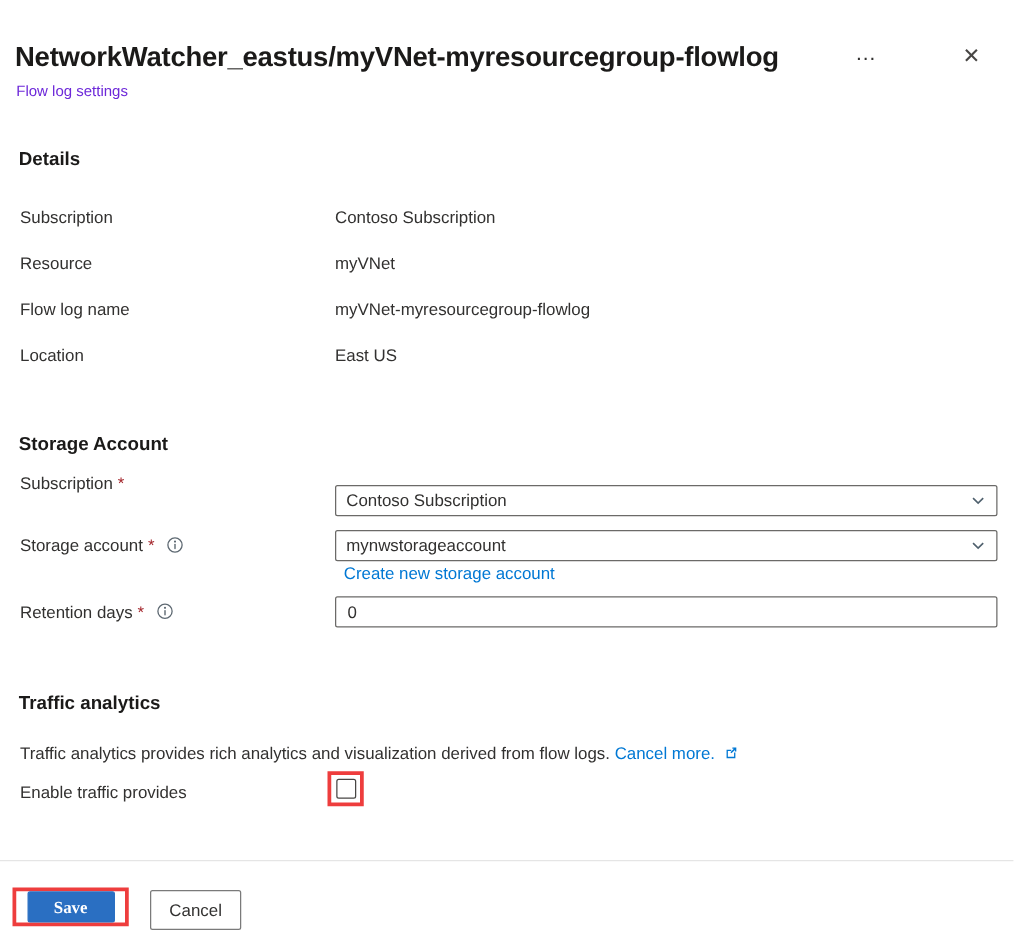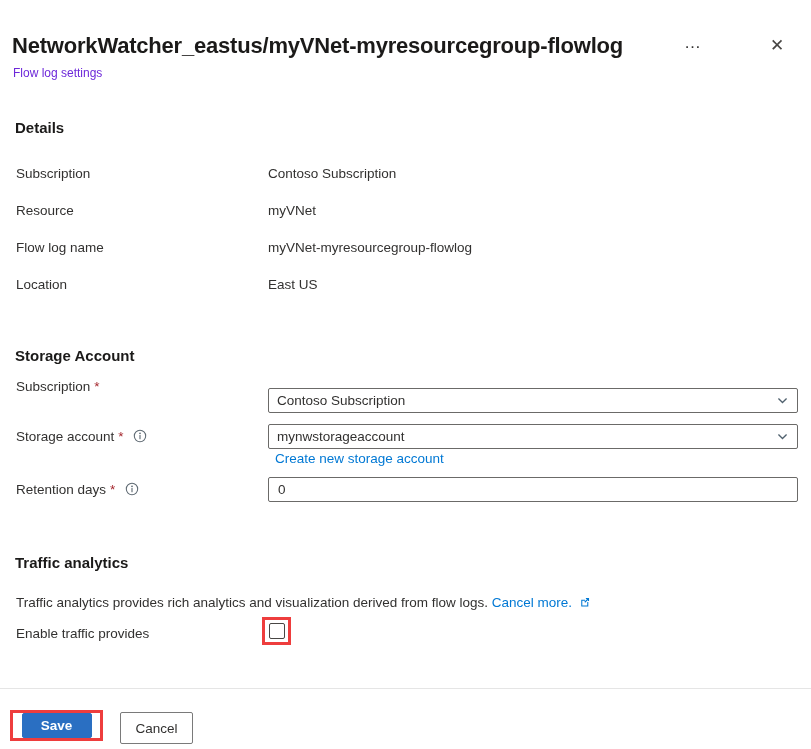--- a/index.html
+++ b/index.html
@@ -94,21 +94,21 @@
     position: absolute; left: 0; top: 688px; width: 811px; height: 1px;
     background: #e5e5e5;
   }
   .save-annotation {
     left: 10px; top: 710px; width: 93px; height: 31px;
     display: flex; align-items: center; justify-content: center;
   }
   .save-btn {
     width: 70px; height: 25px; background: #2a6fc2; color: #ffffff;
     border: 1px solid #2a6fc2; border-radius: 2px;
-    font-size: 13.5px; font-weight: 700; font-family: Liberation Sans, sans-serif; cursor: pointer;
+    font-size: 13.5px; font-weight: 700; font-family: Liberation Serif, serif; cursor: pointer;
   }
   .cancel-btn {
     position: absolute; left: 120px; top: 712px; width: 73px; height: 32px;
     background: #ffffff; color: #323130; border: 1px solid #7a7a7a;
     border-radius: 2px; font-size: 13.5px; font-family: inherit; cursor: pointer;
   }
 </style>
 </head>
 <body>
 

